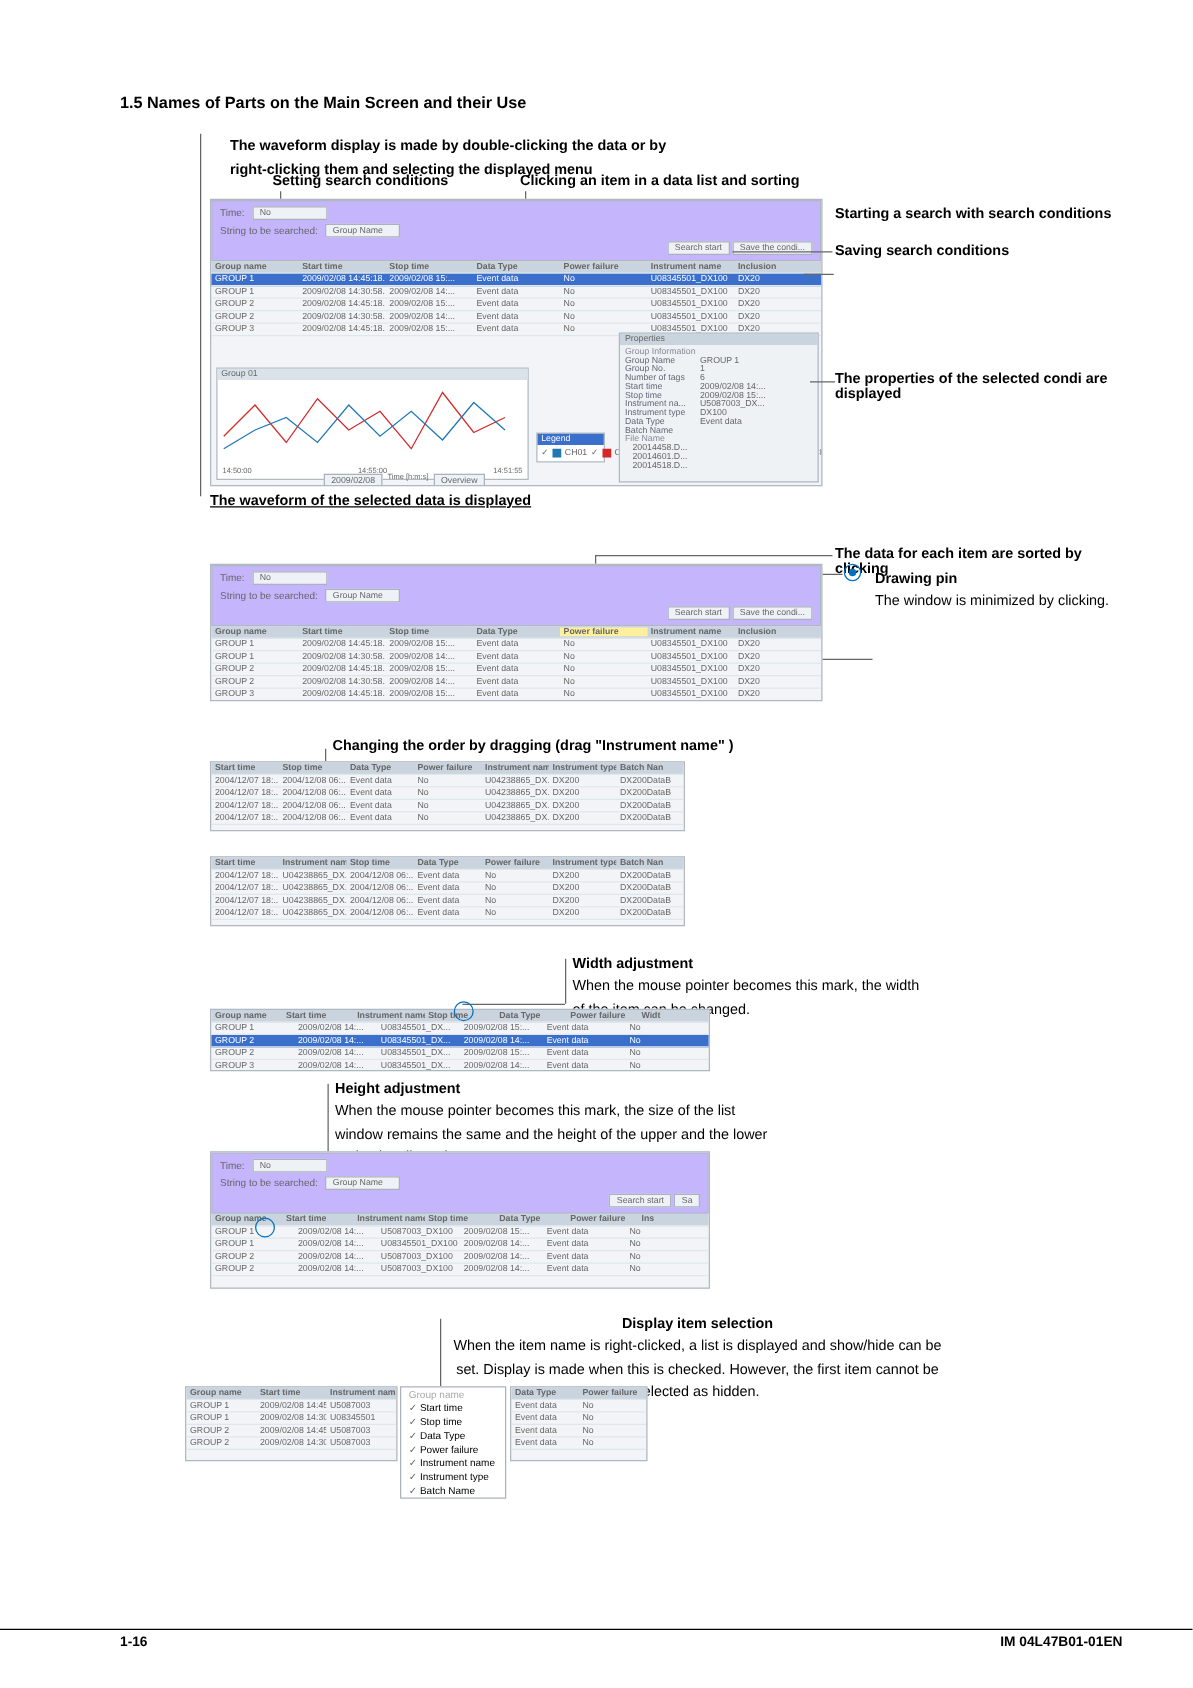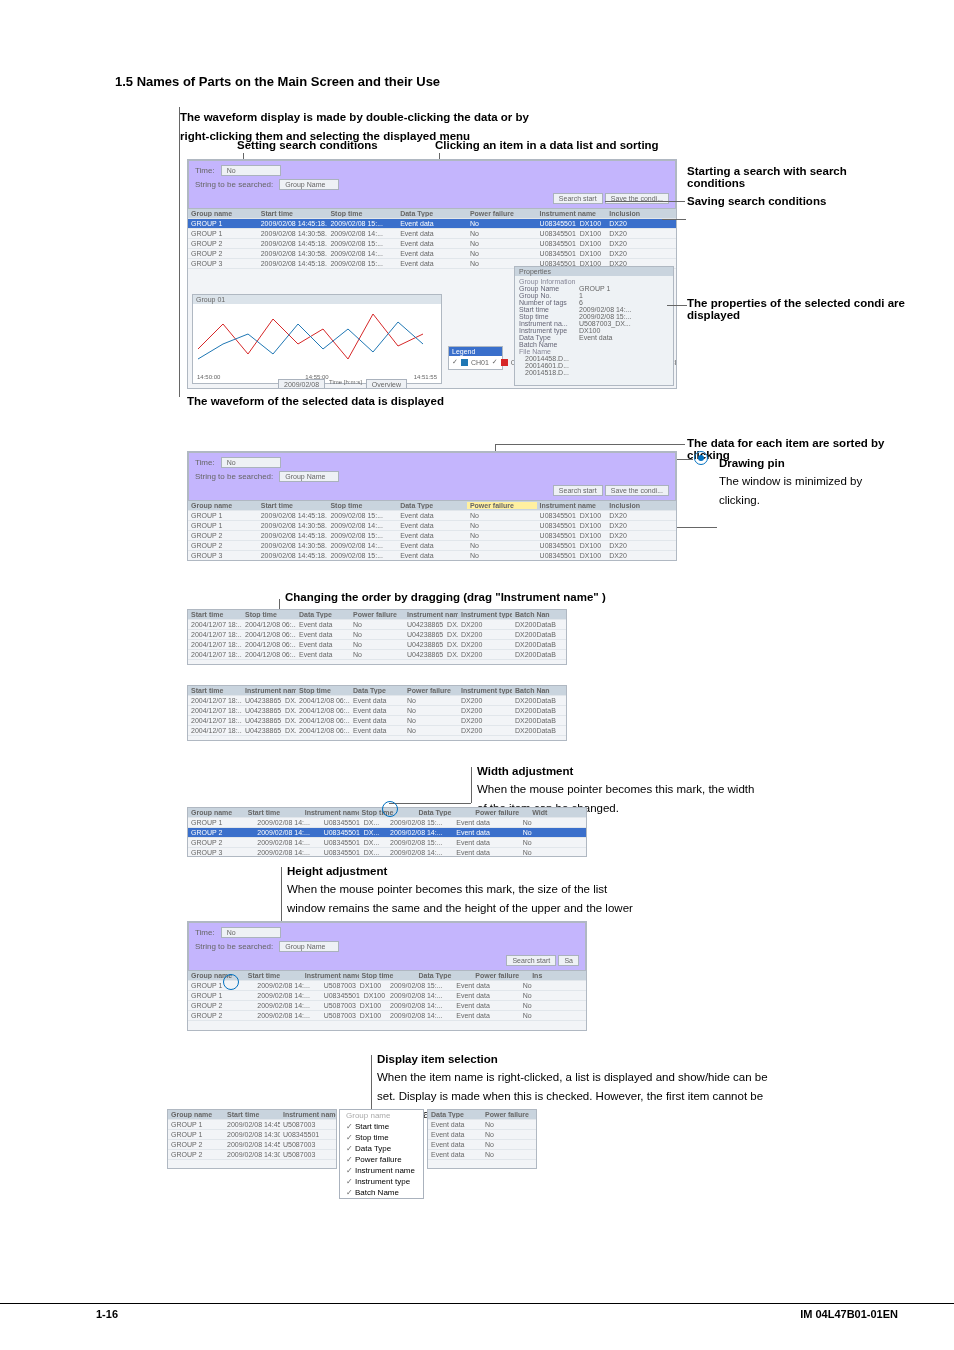--- a/index.html
+++ b/index.html
@@ -1,17 +1,17 @@
 <!DOCTYPE html>
 <html><head>
 <meta charset="utf-8">
 <style>
   * { box-sizing: border-box; margin: 0; padding: 0; }
   html, body { width: 954px; height: 1350px; background: #fff; font-family: Arial, Helvetica, sans-serif; color: #000; }
-  .page { padding: 74px 48px 20px 96px; position: relative; height: 100%; margin-left: 19px; }
+  .page { padding: 74px 48px 20px 96px; position: relative; height: 100%; }
   .section-heading { font-size: 13px; font-weight: bold; margin-bottom: 18px; }
   .indent { margin-left: 52px; }
   h2.listhdr { font-size: 13px; font-weight: bold; margin-bottom: 8px; }
   .calltitle { font-size: 11.5px; font-weight: bold; line-height: 1.35; }
   .caption { font-size: 11.5px; font-weight: bold; }
   .body { font-size: 11.5px; font-weight: normal; line-height: 1.35; }
   .row { position: relative; }
   .connector-h { position:absolute; height:1px; background:#666; }
   .connector-v { position:absolute; width:1px; background:#666; }
 
@@ -46,21 +46,21 @@
 
 <div class="page">
 
   <div class="section-heading">1.5  Names of Parts on the Main Screen and their Use</div>
 
   <div class="indent">
 
     <div class="row" style="height:320px;">
       <div class="connector-v" style="left:12px; top:0; height:290px;"></div>
 
-      <div style="position:absolute; left:13px; top:0; width:380px;">
+      <div style="position:absolute; left:36px; top:0; width:380px;">
         <span class="calltitle">The waveform display is made by double-clicking the data or by right-clicking them and selecting the displayed menu</span>
       </div>
 
       <div style="position:absolute; left:70px; top:32px;" class="caption">Setting search conditions</div>
       <div class="connector-v" style="left:76px; top:46px; height:20px;"></div>
 
       <div style="position:absolute; left:268px; top:32px;" class="caption">Clicking an item in a data list and sorting</div>
       <div class="connector-v" style="left:272px; top:46px; height:60px;"></div>
 
       <div class="shot" style="left:20px; top:52px; width:490px; height:230px;">
@@ -218,21 +218,21 @@
       </div>
 
       <div style="position:absolute; left:520px; top:58px;" class="caption">Starting a search with search conditions</div>
       <div class="connector-h" style="left:438px; top:94px; width:80px;"></div>
       <div style="position:absolute; left:520px; top:88px;" class="caption">Saving search conditions</div>
       <div class="connector-h" style="left:495px; top:112px; width:24px;"></div>
 
       <div style="position:absolute; left:520px; top:190px; width:220px;" class="caption">The properties of the selected condi are displayed</div>
       <div class="connector-h" style="left:500px; top:198px; width:20px;"></div>
 
-      <div style="position:absolute; left:20px; top:288px;" class="caption">The waveform of the selected data is displayed</div>
+      <div style="position:absolute; left:20px; top:288px;text-decoration:underline;" class="caption">The waveform of the selected data is displayed</div>
     </div>
 
     <div class="row" style="height:150px; margin-top:10px;">
       <div style="position:absolute; left:520px; top:0;" class="caption">The data for each item are sorted by clicking</div>
       <div class="connector-h" style="left:328px; top:7px; width:190px;"></div>
       <div class="connector-v" style="left:328px; top:7px; height:66px;"></div>
 
       <div style="position:absolute; left:552px; top:16px;">
         <span class="caption">Drawing pin</span><br>
         <span class="body">The window is minimized by clicking.</span>
@@ -540,21 +540,21 @@
               <span>2009/02/08 14:...</span>
               <span>Event data</span>
               <span>No</span>
             </div>
           </div>
       </div>
       <div style="position:absolute; left:56px; top:113px;" class="harrow"></div>
     </div>
 
     <div class="row" style="height:150px; margin-top:8px;">
-      <div style="position:absolute; left:210px; top:0; width:400px;">
+      <div style="position:absolute; left:210px; top:0; width:400px;text-align:center;">
         <span class="caption">Display item selection</span><br>
         <span class="body">When the item name is right-clicked, a list is displayed and show/hide can be set. Display is made when this is checked. However, the first item cannot be selected as hidden.</span>
       </div>
       <div class="connector-v" style="left:204px; top:6px; height:54px;"></div>
 
       <div class="shot" style="left:0; top:60px; width:170px; height:60px;">
         <div class="shot-row h">
           <span>Group name</span>
             <span>Start time</span>
             <span>Instrument name</span>

